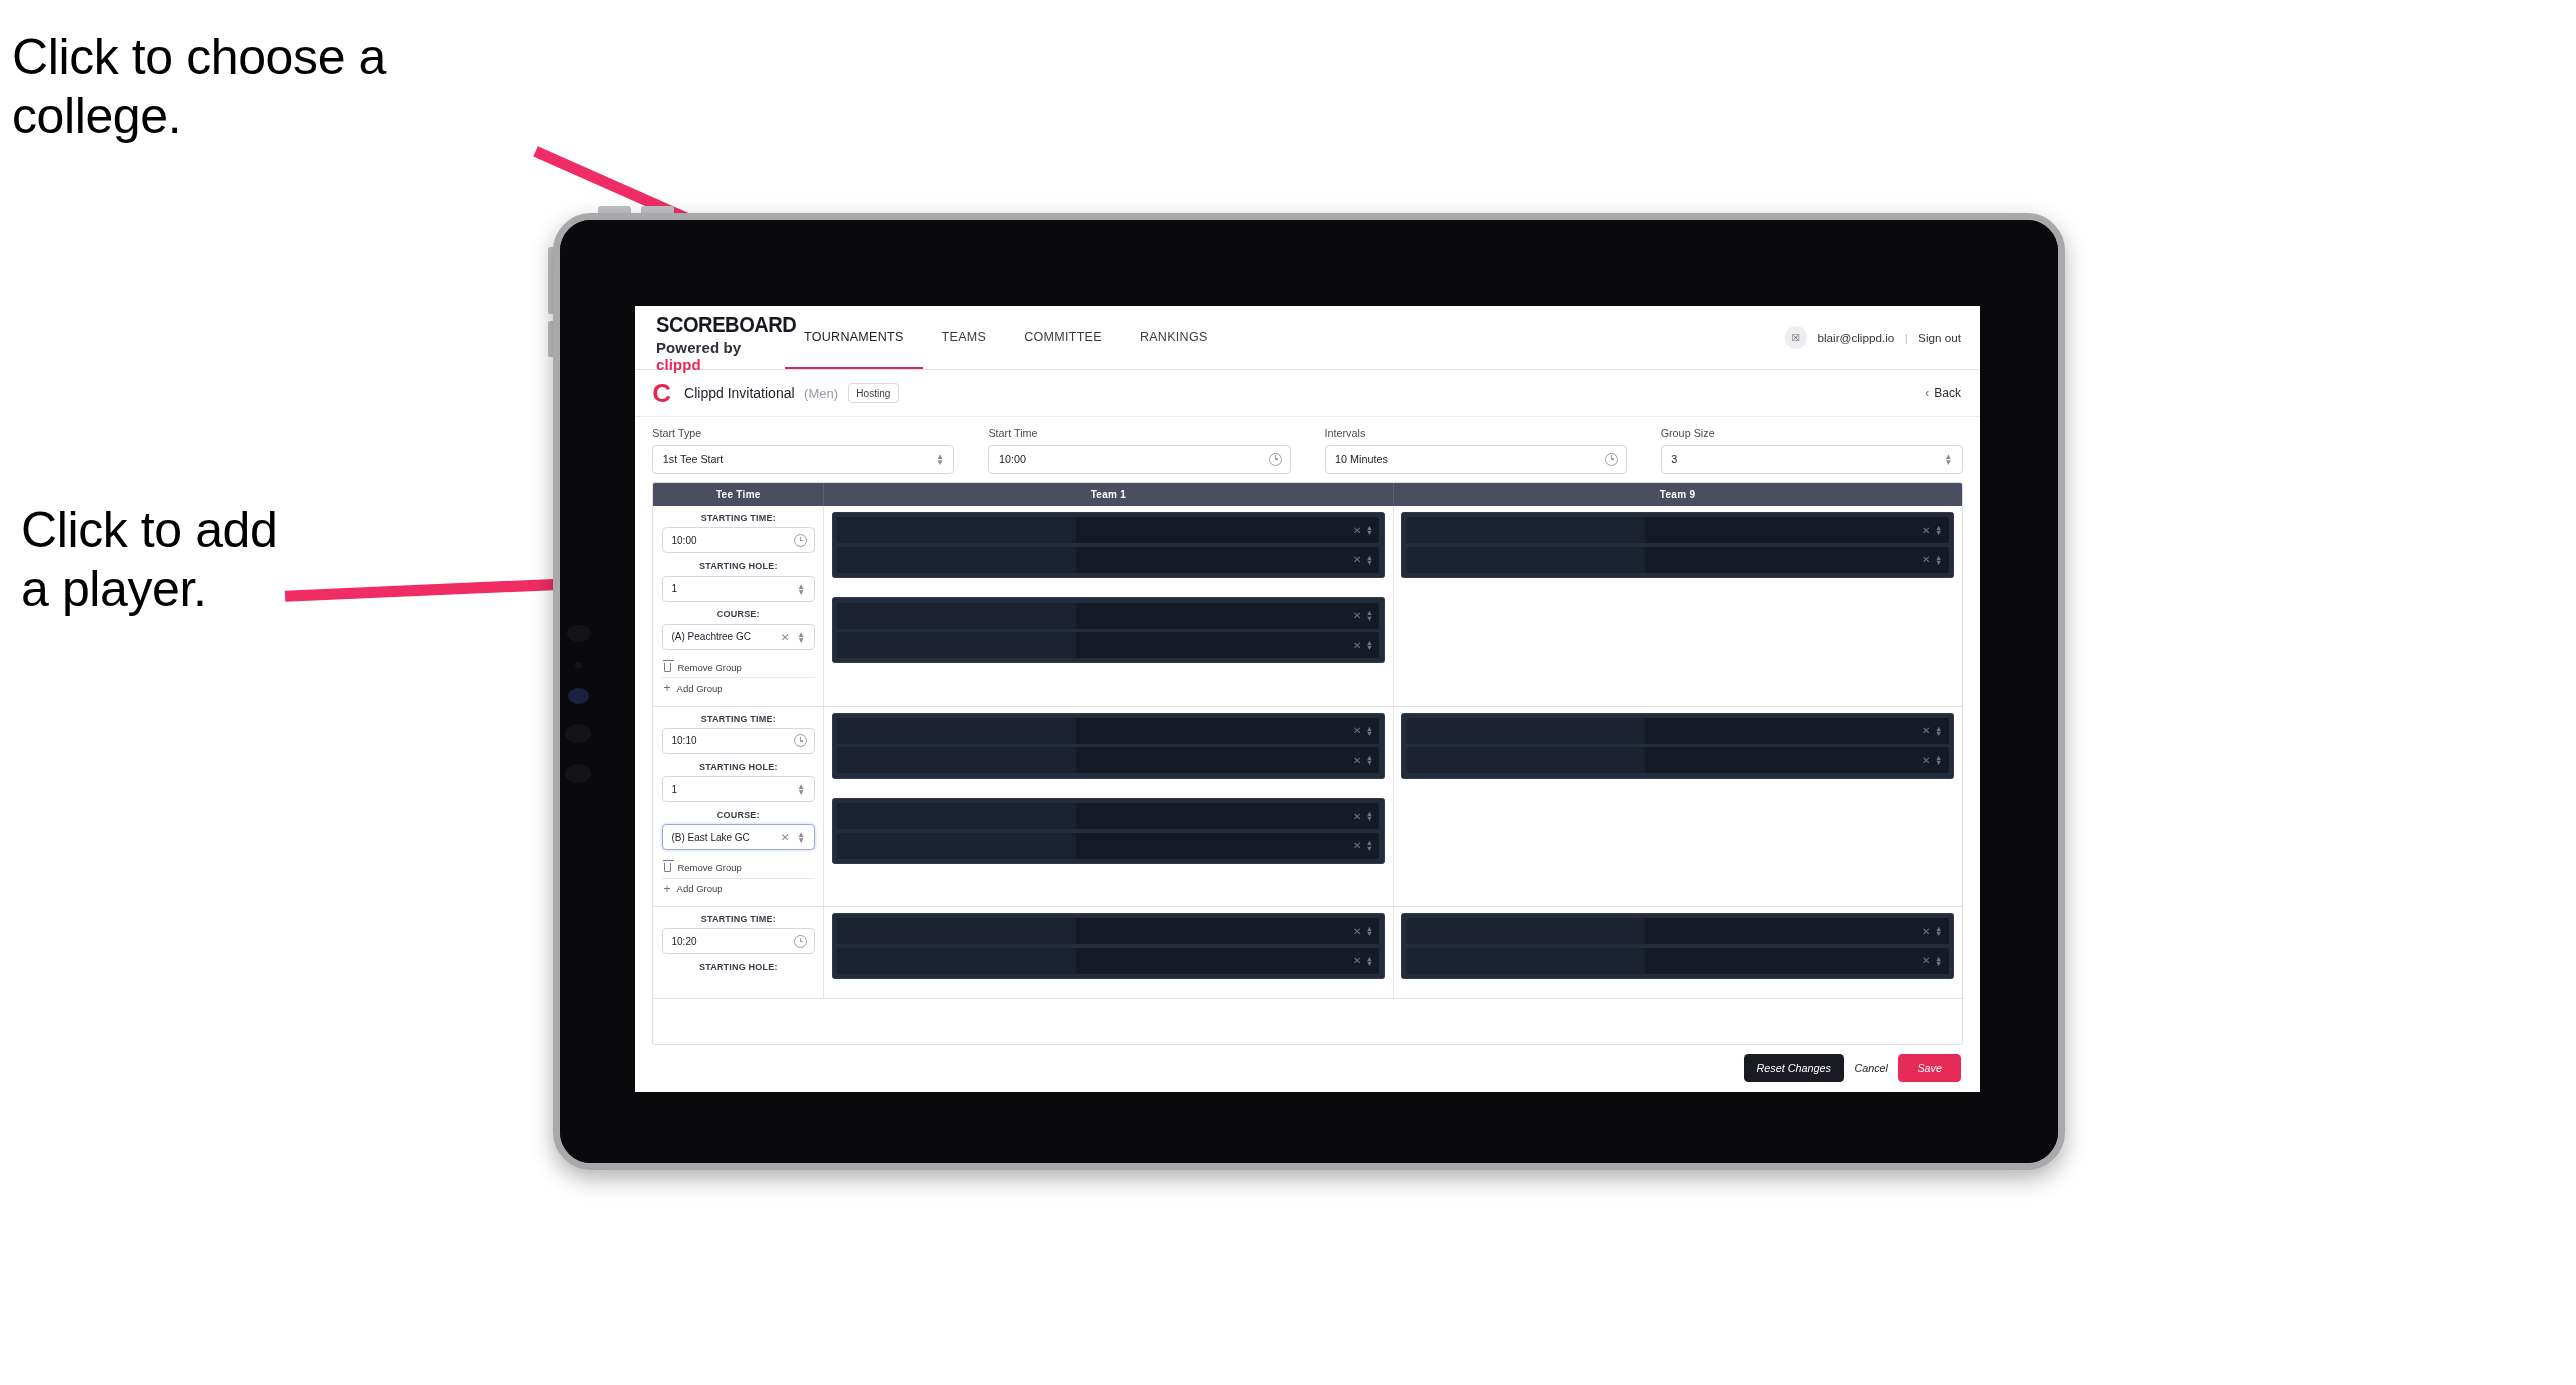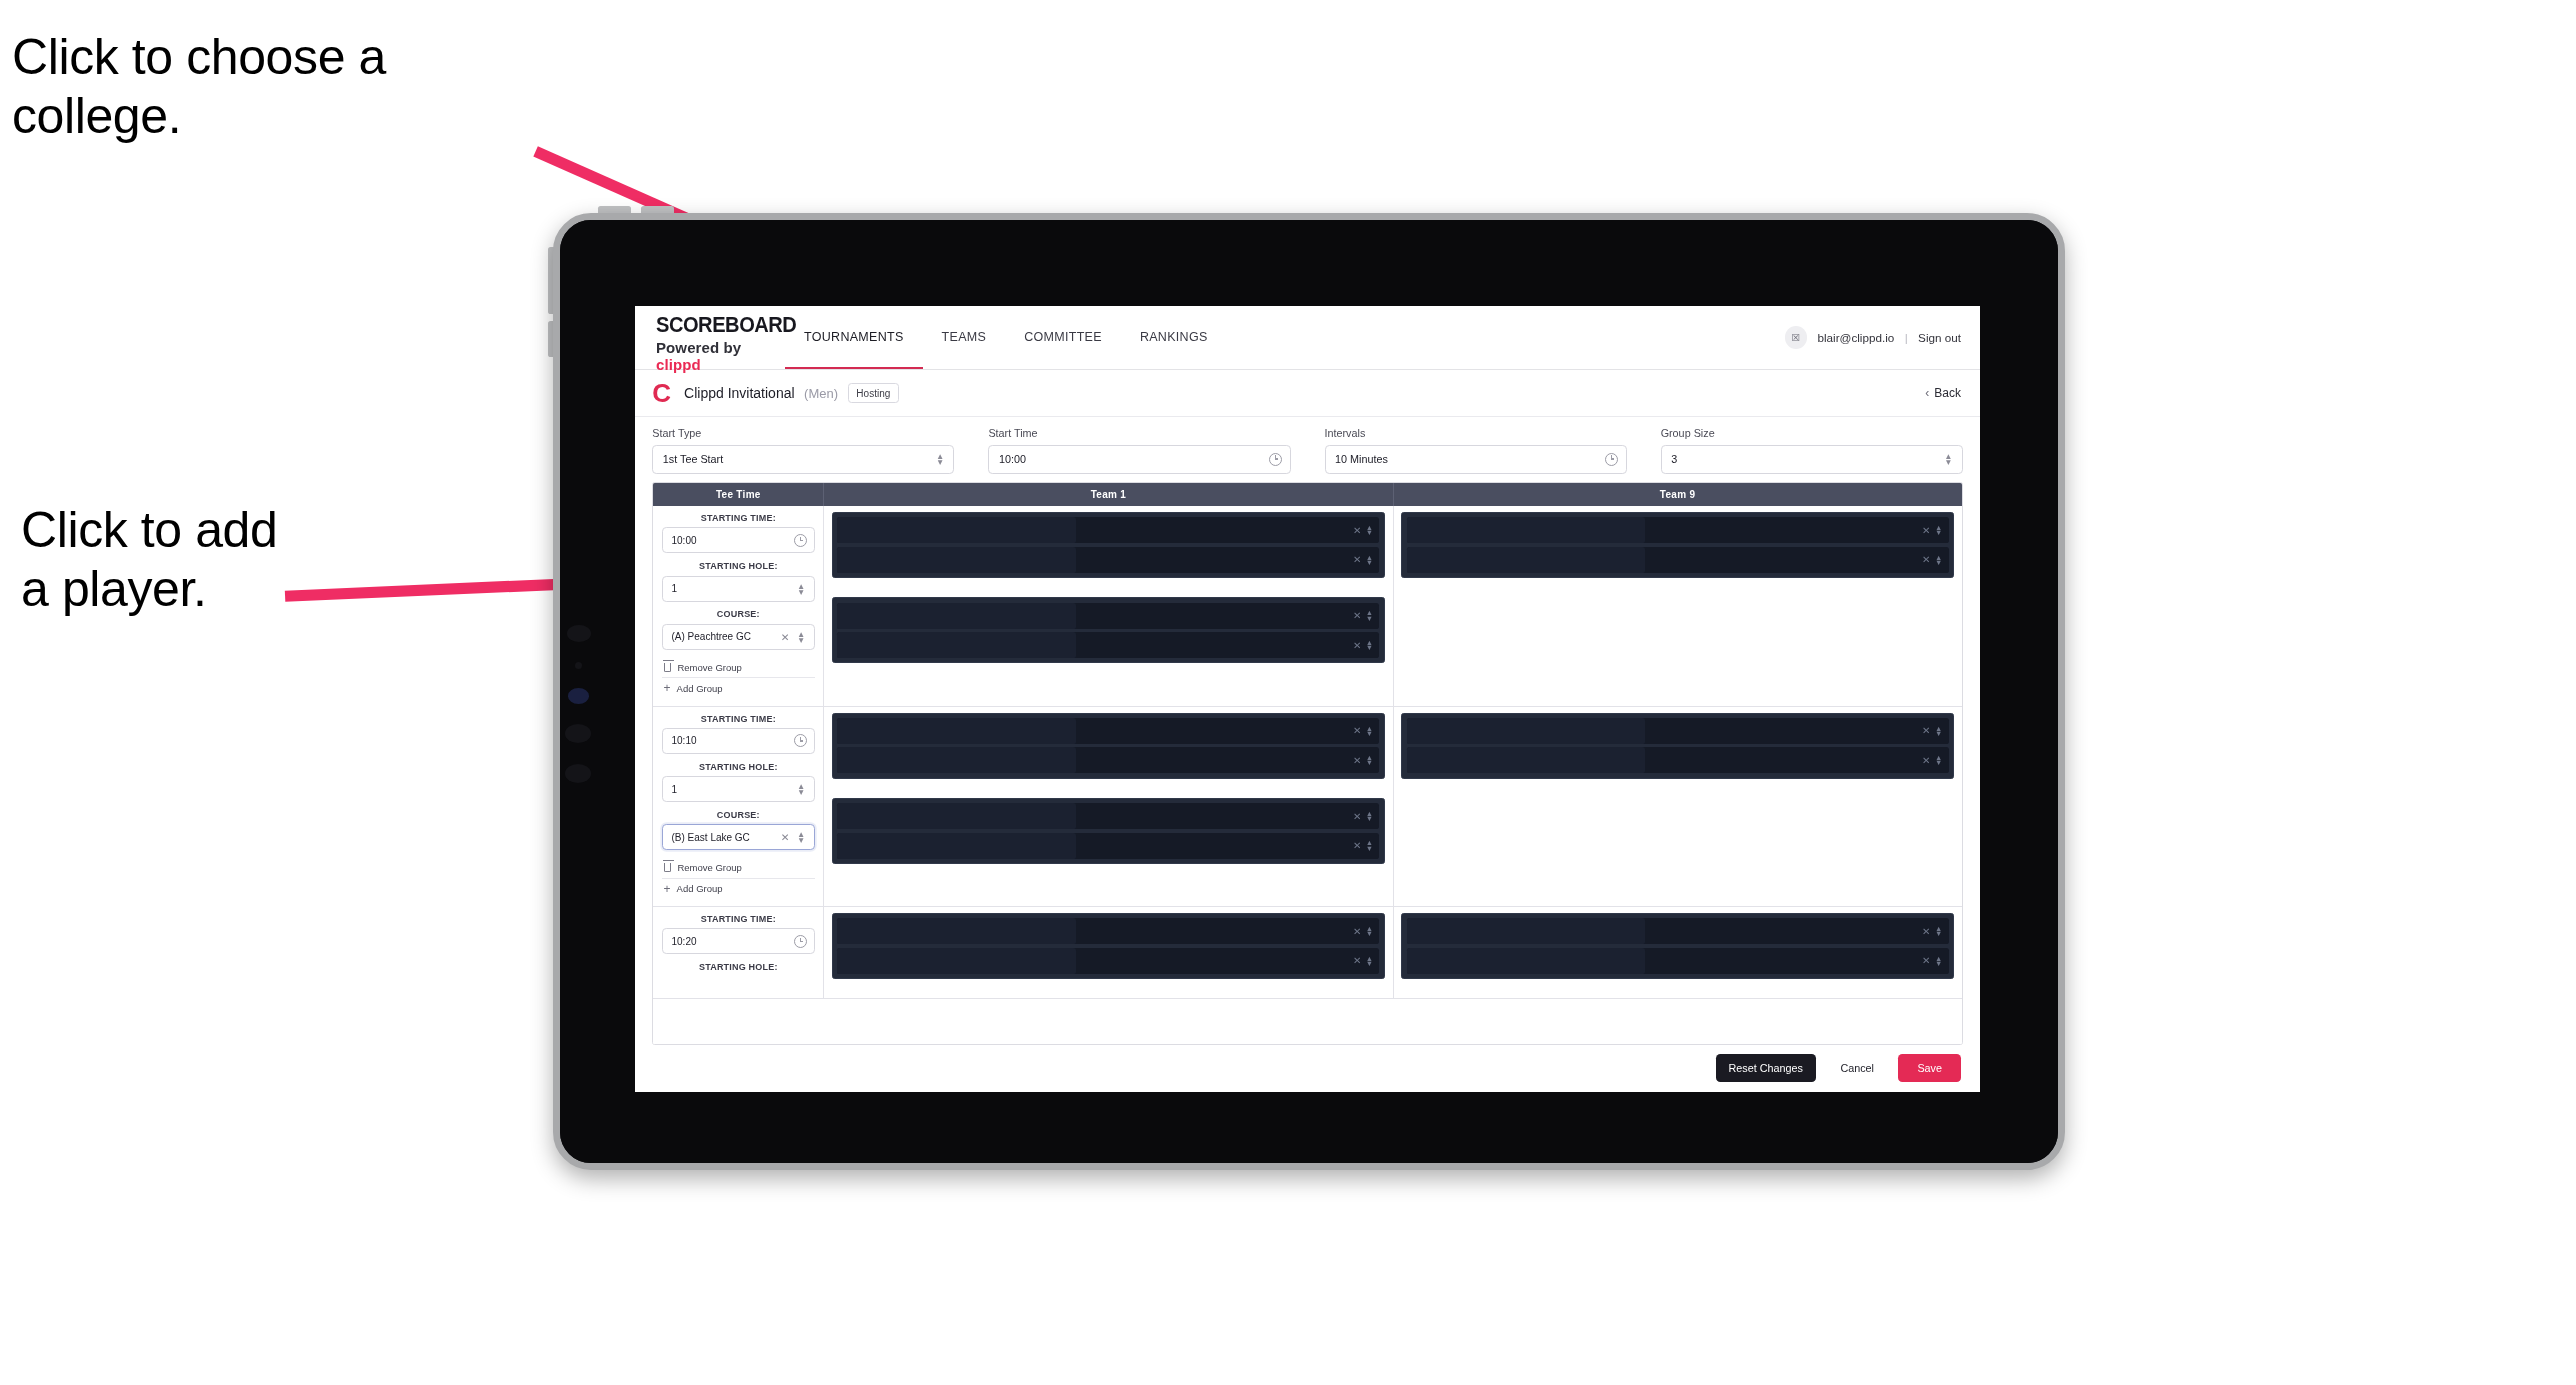--- a/index.html
+++ b/index.html
@@ -298,23 +298,23 @@
   }
   .prow .spin2 {
     display:flex; flex-direction:column; align-items:center;
     line-height: .62; font-size: 8.6px; color:#6e7689;
   }
 
   
   .foot {
     flex: 0 0 auto;
     display: flex; align-items: center; justify-content: flex-end;
-    gap: 14px;
     padding: 8.6px 19px 10.4px 19px;
     background: #fff;
+    font-style: italic;
   }
   .btn { border-radius: 4.3px; font-size: 10.8px; cursor: pointer; }
   .btn-reset { background:#1a1a22; color:#fff; padding: 7.8px 13px; }
   .btn-cancel { background:transparent; color:#23232c; padding: 7.8px 10.4px; }
   .btn-save { background:#e42a55; color:#fff; padding: 7.8px 19px; }
 </style>
 </head>
 <body>
 
 <div class="stage">

